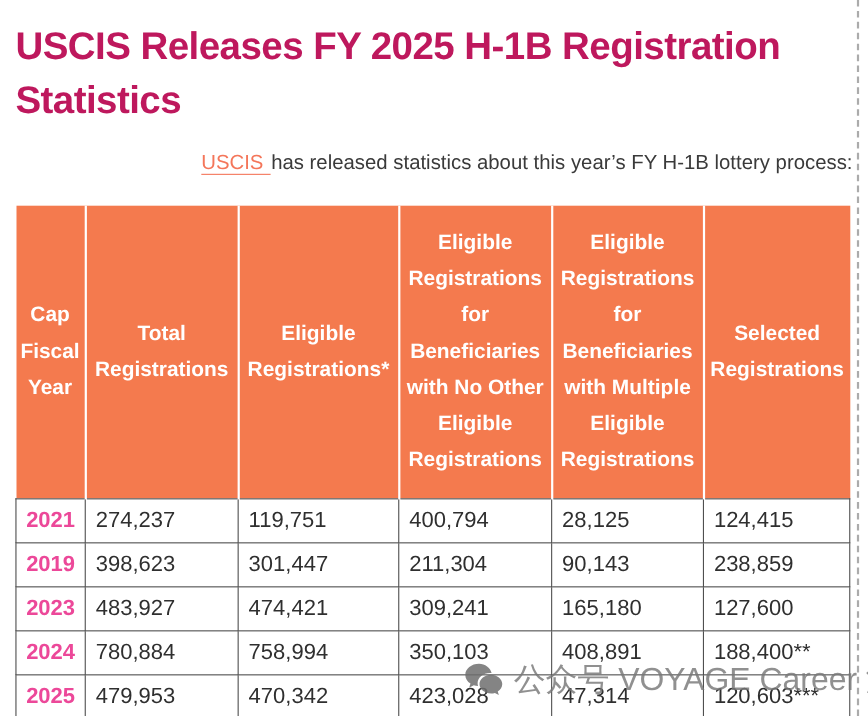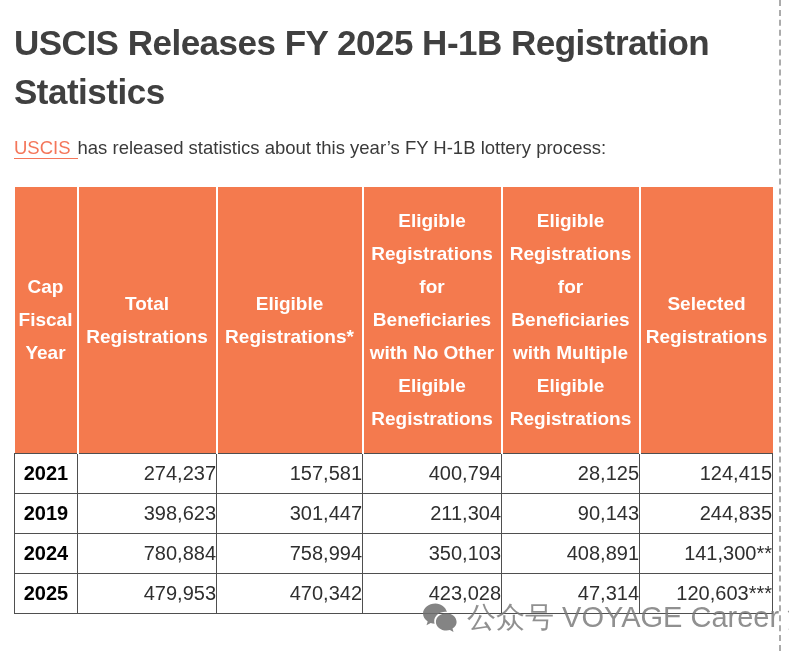--- a/index.html
+++ b/index.html
@@ -5,33 +5,34 @@
   * { margin: 0; padding: 0; box-sizing: border-box; }
   html, body { background: #ffffff; }
   body {
     width: 789px; height: 651px;
     position: relative; overflow: hidden;
     font-family: "Liberation Sans", sans-serif;
   }
   .content { padding: 18px 14px 0 14px; }
 
   .page-title {
-    color: #404040;
+    color: #be185d;
     font-size: 35px;
     font-weight: 700;
     line-height: 49px;
     letter-spacing: -0.5px;
     max-width: 740px;
   }
 
   .intro {
     margin-top: 20px;
     font-size: 18.5px;
     color: #3a3a3a;
     line-height: 24px;
+    text-align: right;
   }
   .intro a {
     color: #f4765a;
     text-decoration: none;
     border-bottom: 1.5px solid #f4765a;
     padding-right: 7px;
     cursor: pointer;
   }
 
   table.stats {
@@ -67,25 +68,25 @@
   table.stats tbody th,
   table.stats tbody td {
     border: 1px solid #4f4f4f;
     height: 40px;
     font-size: 20px;
     color: #2f2f2f;
     vertical-align: middle;
   }
   table.stats tbody th {
     font-weight: 700;
-    color: #000000;
+    color: #ec4899;
     text-align: center;
   }
   table.stats tbody td {
-    text-align: right;
+    text-align: left;
     padding-left: 9px;
     font-weight: 400;
   }
 
   .watermark {
     position: absolute;
     left: 421px;
     top: 598px;
     display: flex;
     align-items: center;
@@ -131,40 +132,48 @@
           <th>Eligible Registrations*</th>
           <th>Eligible Registrations for Beneficiaries with No Other Eligible Registrations</th>
           <th>Eligible Registrations for Beneficiaries with Multiple Eligible Registrations</th>
           <th>Selected Registrations</th>
         </tr>
     </thead>
     <tbody id="table-body">
         <tr>
           <th scope="row">2021</th>
           <td>274,237</td>
-          <td>157,581</td>
+          <td>119,751</td>
           <td>400,794</td>
           <td>28,125</td>
           <td>124,415</td>
         </tr>
         <tr>
           <th scope="row">2019</th>
           <td>398,623</td>
           <td>301,447</td>
           <td>211,304</td>
           <td>90,143</td>
-          <td>244,835</td>
+          <td>238,859</td>
+        </tr>
+        <tr>
+          <th scope="row">2023</th>
+          <td>483,927</td>
+          <td>474,421</td>
+          <td>309,241</td>
+          <td>165,180</td>
+          <td>127,600</td>
         </tr>
         <tr>
           <th scope="row">2024</th>
           <td>780,884</td>
           <td>758,994</td>
           <td>350,103</td>
           <td>408,891</td>
-          <td>141,300**</td>
+          <td>188,400**</td>
         </tr>
         <tr>
           <th scope="row">2025</th>
           <td>479,953</td>
           <td>470,342</td>
           <td>423,028</td>
           <td>47,314</td>
           <td>120,603***</td>
         </tr>
       </tbody>

